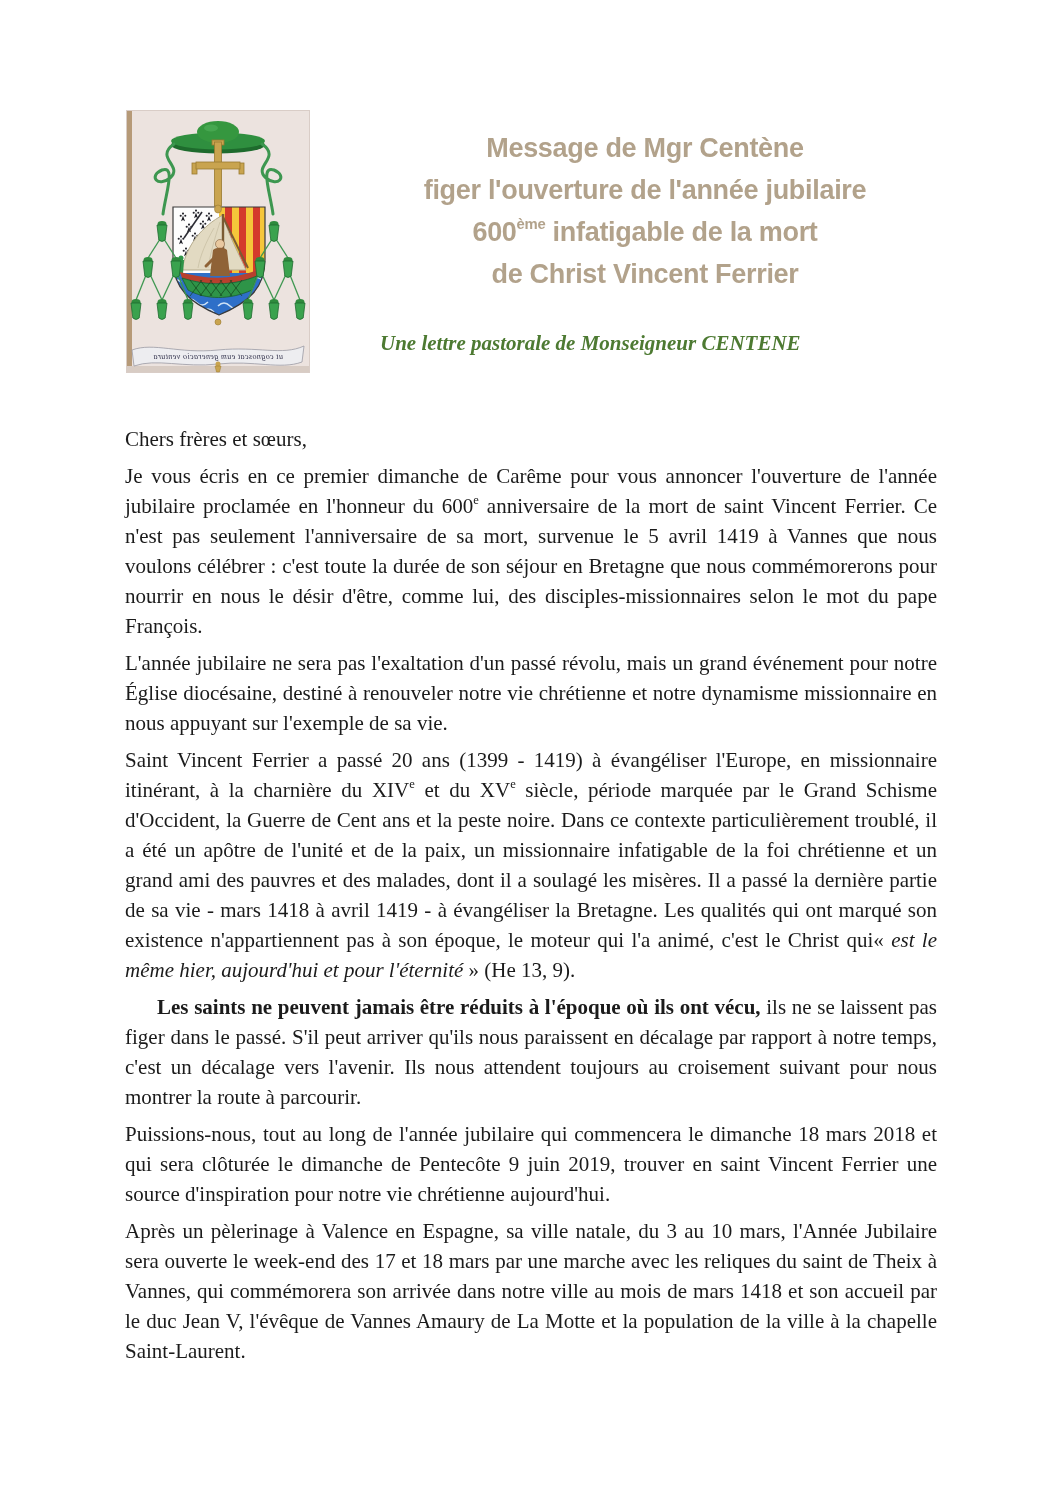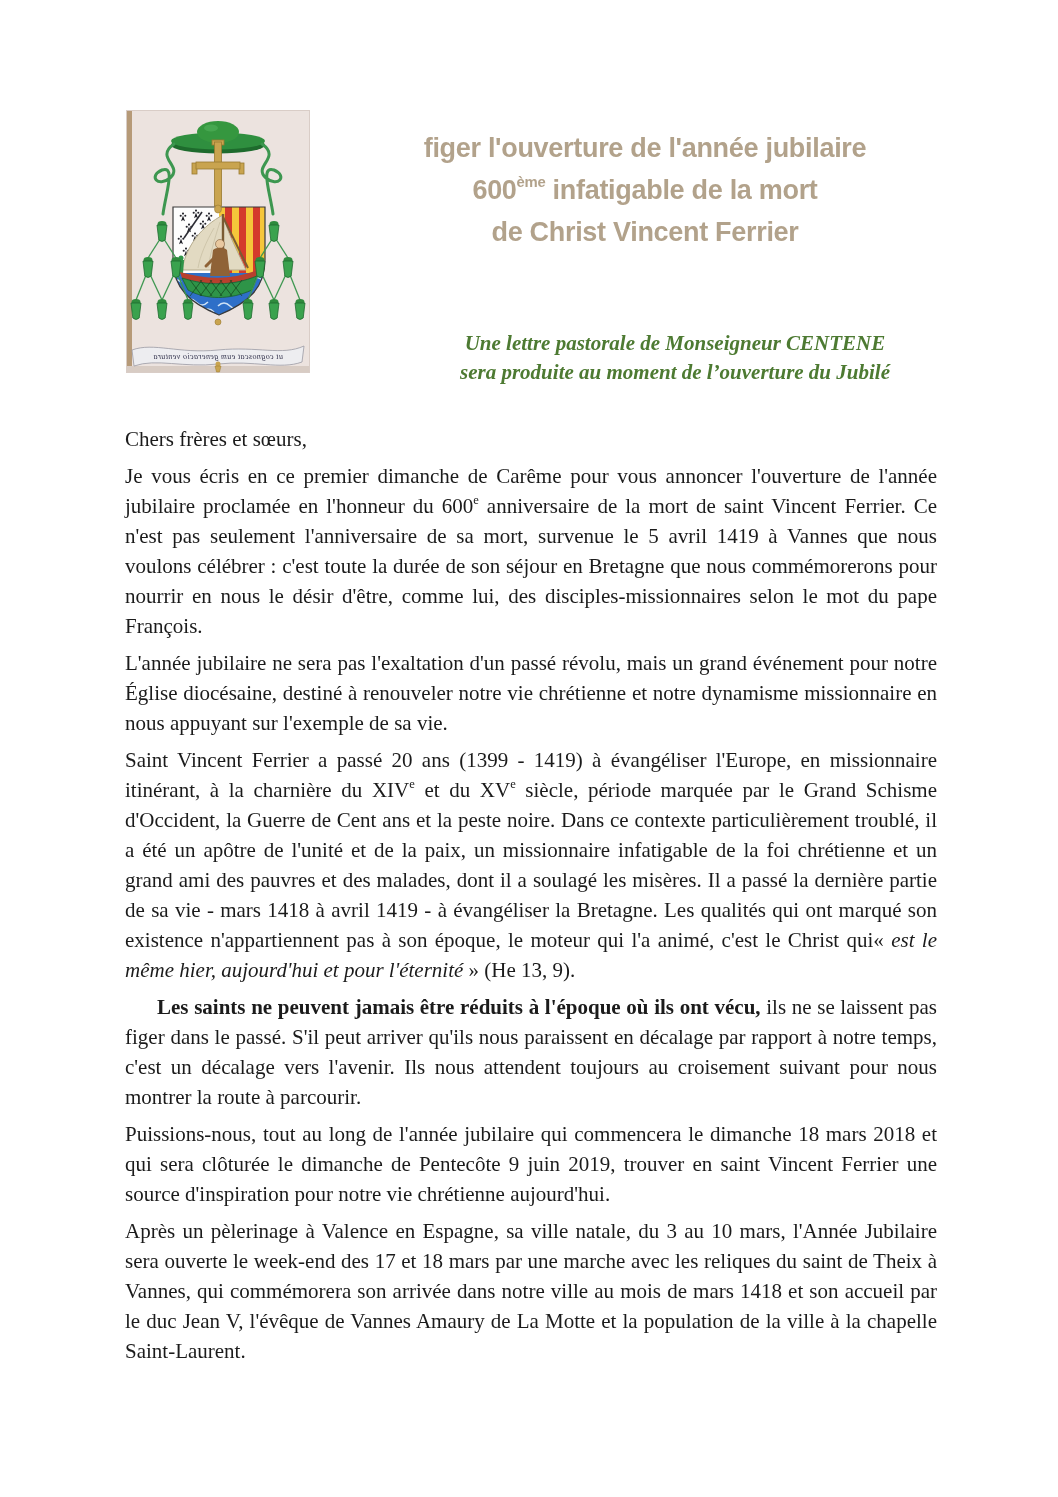--- a/index.html
+++ b/index.html
@@ -15,21 +15,21 @@
   .title-block{
     position:absolute; left:325px; top:127px; width:640px;
     text-align:center;
     color:var(--title-color,#b2a28b);
     font-family:"Liberation Sans", sans-serif;
     font-weight:700; font-size:27px; line-height:42px; letter-spacing:-0.3px;
   }
   .title-block sup{font-size:0.55em; line-height:0; position:relative; top:-0.15em;margin-top:37px;}
   .subtitle-block{
     position:absolute; left:380px; top:329px; width:590px;
-    text-align:center;
+    text-align:left;
     color:var(--subtitle-color,#4d7a32);
     font-family:"Liberation Serif", serif;
     font-weight:700; font-style:italic; font-size:21px; line-height:29px;
   }
   .letter{
     position:absolute; left:125px; top:424px; width:812px;
     color:var(--body-text-color,#1b1b1b);
     font-size:21px; line-height:30px; text-align:justify;
   }
   .letter p{margin:0 0 7px 0;}
@@ -204,28 +204,28 @@
         <use href="#tassel" transform="translate(134,150)"></use>
           <use href="#tassel" transform="translate(162,150)"></use>
         <use href="#tassel" transform="translate(122,192)"></use>
           <use href="#tassel" transform="translate(148,192)"></use>
           <use href="#tassel" transform="translate(174,192)"></use>
       </g>
     </svg>
   </div>
 
   <div class="title-block">
+      <div><span>Message de Mgr Centène</span></div>
       <div><span>figer l'ouverture de l'année jubilaire</span></div>
       <div><span>600</span><sup>ème</sup><span> infatigable de la mort</span></div>
       <div><span>de Christ Vincent Ferrier</span></div>
     </div>
 
   <div class="subtitle-block">
     <div>Une lettre pastorale de Monseigneur CENTENE</div>
-    <div>sera produite au moment de l’ouverture du Jubilé</div>
   </div>
 
   <div class="letter">
       <p><span>Chers frères et sœurs,</span></p>
       <p><span>Je vous écris en ce premier dimanche de Carême pour vous annoncer l'ouverture de l'année jubilaire proclamée en l'honneur du 600</span><sup>e</sup><span> anniversaire de la mort de saint Vincent Ferrier. Ce n'est pas seulement l'anniversaire de sa mort, survenue le 5 avril 1419 à Vannes que nous voulons célébrer : c'est toute la durée de son séjour en Bretagne que nous commémorerons pour nourrir en nous le désir d'être, comme lui, des disciples-missionnaires selon le mot du pape François.</span></p>
       <p><span>L'année jubilaire ne sera pas l'exaltation d'un passé révolu, mais un grand événement pour notre Église diocésaine, destiné à renouveler notre vie chrétienne et notre dynamisme missionnaire en nous appuyant sur l'exemple de sa vie.</span></p>
       <p><span>Saint Vincent Ferrier a passé 20 ans (1399 - 1419) à évangéliser l'Europe, en missionnaire itinérant, à la charnière du XIV</span><sup>e</sup><span> et du XV</span><sup>e</sup><span> siècle, période marquée par le Grand Schisme d'Occident, la Guerre de Cent ans et la peste noire. Dans ce contexte particulièrement troublé, il a été un apôtre de l'unité et de la paix, un missionnaire infatigable de la foi chrétienne et un grand ami des pauvres et des malades, dont il a soulagé les misères. Il a passé la dernière partie de sa vie - mars 1418 à avril 1419 - à évangéliser la Bretagne. Les qualités qui ont marqué son existence n'appartiennent pas à son époque, le moteur qui l'a animé, c'est le Christ qui« </span><span class="i">est le même hier, aujourd'hui et pour l'éternité</span><span> » (He 13, 9).</span></p>
       <p><span class="b">Les saints ne peuvent jamais être réduits à l'époque où ils ont vécu,</span><span> ils ne se laissent pas figer dans le passé. S'il peut arriver qu'ils nous paraissent en décalage par rapport à notre temps, c'est un décalage vers l'avenir. Ils nous attendent toujours au croisement suivant pour nous montrer la route à parcourir.</span></p>
       <p><span>Puissions-nous, tout au long de l'année jubilaire qui commencera le dimanche 18 mars 2018 et qui sera clôturée le dimanche de Pentecôte 9 juin 2019, trouver en saint Vincent Ferrier une source d'inspiration pour notre vie chrétienne aujourd'hui.</span></p>
       <p><span>Après un pèlerinage à Valence en Espagne, sa ville natale, du 3 au 10 mars, l'Année Jubilaire sera ouverte le week-end des 17 et 18 mars par une marche avec les reliques du saint de Theix à Vannes, qui commémorera son arrivée dans notre ville au mois de mars 1418 et son accueil par le duc Jean V, l'évêque de Vannes Amaury de La Motte et la population de la ville à la chapelle Saint-Laurent.</span></p>

